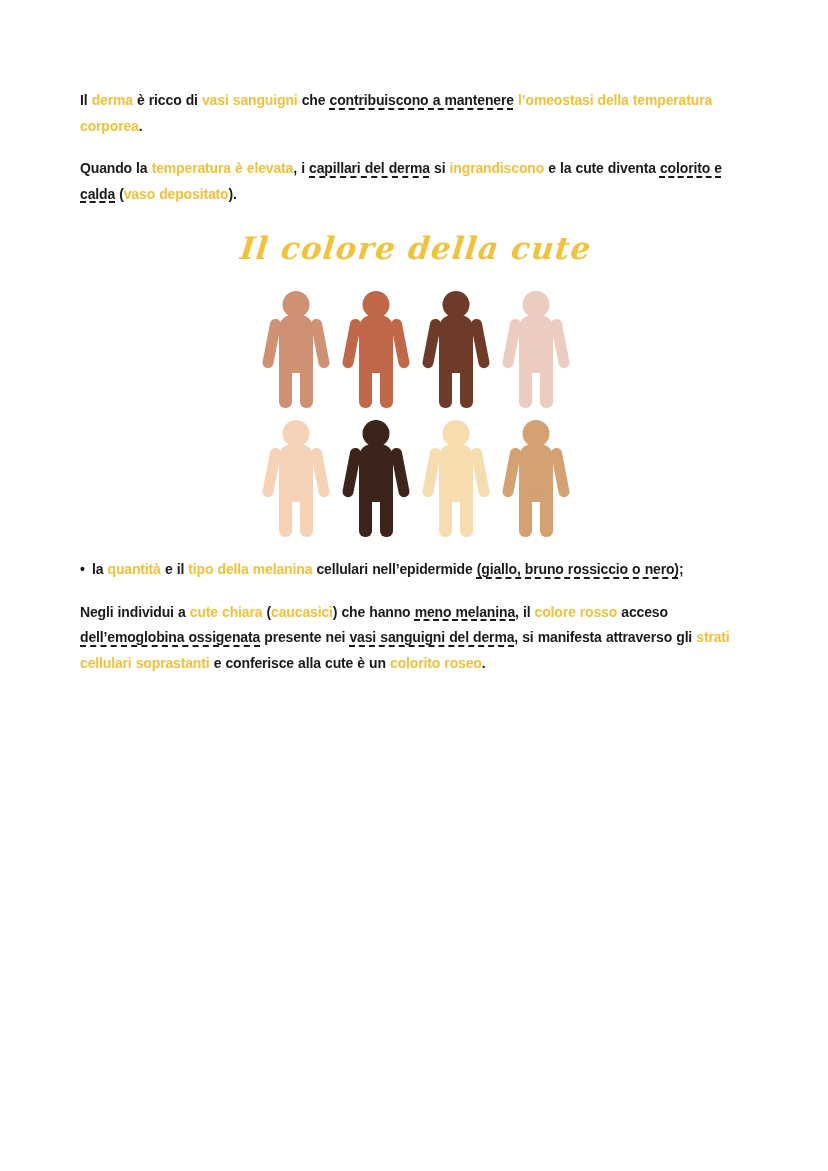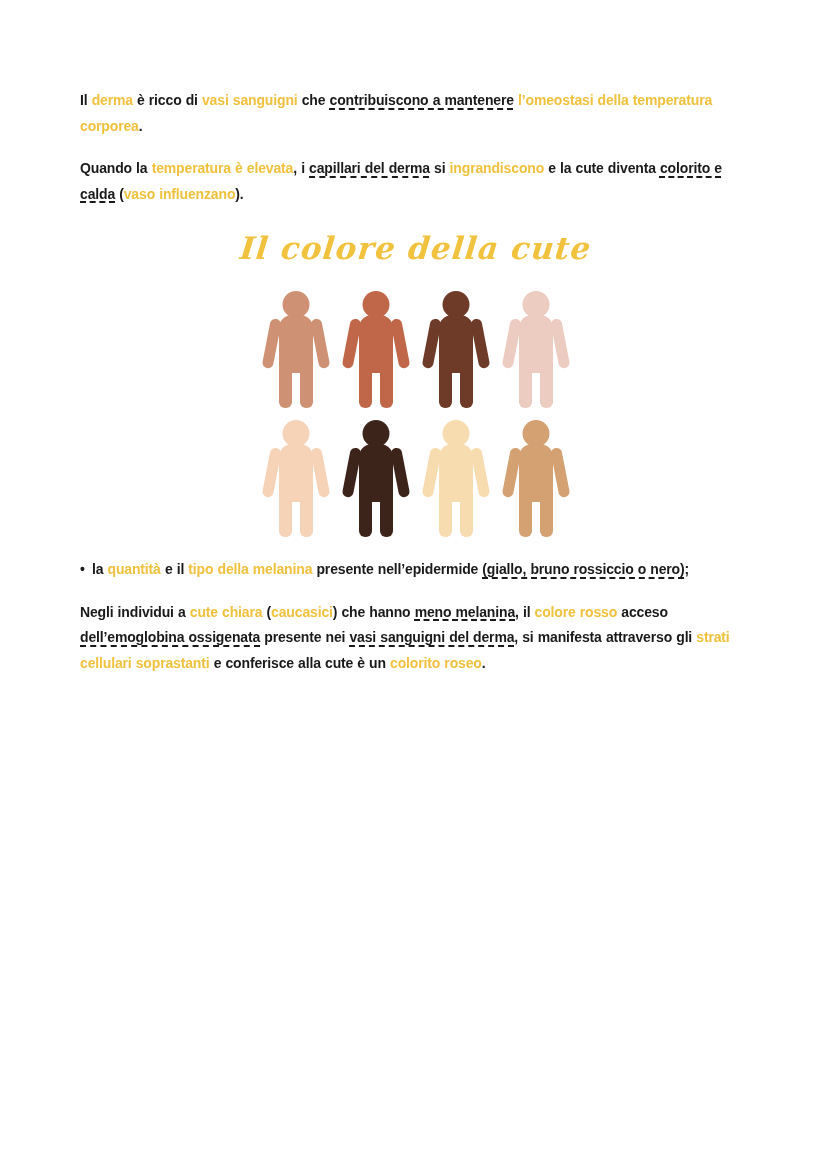--- a/index.html
+++ b/index.html
@@ -140,21 +140,21 @@
 <body>
 
 <div id="page">
   <div id="content">
 
     <p class="para">
       <span>Il </span><span class="hl">derma</span><span> è ricco di </span><span class="hl">vasi sanguigni</span><span> che </span><span class="ul">contribuiscono a mantenere</span><span> </span><span class="hl">l’omeostasi della temperatura corporea</span><span>.</span>
     </p>
 
     <p class="para">
-      <span>Quando la </span><span class="hl">temperatura è elevata</span><span>, i </span><span class="ul">capillari del derma</span><span> si </span><span class="hl">ingrandiscono</span><span> e la cute diventa </span><span class="ul">colorito e calda</span><span> (</span><span class="hl">vaso influenzano</span><span>).</span>
+      <span>Quando la </span><span class="hl">temperatura è elevata</span><span>, i </span><span class="ul">capillari del derma</span><span> si </span><span class="hl">ingrandiscono</span><span> e la cute diventa </span><span class="ul">colorito e calda</span><span> (</span><span class="hl">vaso depositato</span><span>).</span>
     </p>
 
     <div class="script-heading">Il colore della cute</div>
 
 
     <div class="figure-block">
       <div class="figure-row">
         <div class="person" style="color:#cf9173">
           <span class="head"></span>
           <span class="arm left"></span>
@@ -218,21 +218,21 @@
           <span class="arm left"></span>
           <span class="arm right"></span>
           <span class="body"></span>
           <span class="leg left"></span>
           <span class="leg right"></span>
         </div>
       </div>
     </div>
 
     <p class="para bullet">
-      <span class="dot">•</span><span>la </span><span class="hl">quantità</span><span> e il </span><span class="hl">tipo della melanina</span><span> presente nell’epidermide </span><span class="ul">(giallo, bruno rossiccio o nero)</span><span>;</span>
+      <span class="dot">•</span><span>la </span><span class="hl">quantità</span><span> e il </span><span class="hl">tipo della melanina</span><span> cellulari nell’epidermide </span><span class="ul">(giallo, bruno rossiccio o nero)</span><span>;</span>
     </p>
 
 
 
 
 
     <p class="para">
       <span>Negli individui a </span><span class="hl">cute chiara</span><span> (</span><span class="hl">caucasici</span><span>) che hanno </span><span class="ul">meno melanina</span><span>, il </span><span class="hl">colore rosso</span><span> acceso </span><span class="ul">dell’emoglobina ossigenata</span><span> presente nei </span><span class="ul">vasi sanguigni del derma</span><span>, si manifesta attraverso gli </span><span class="hl">strati cellulari soprastanti</span><span> e conferisce alla cute è un </span><span class="hl">colorito roseo</span><span>.</span>
     </p>
 

